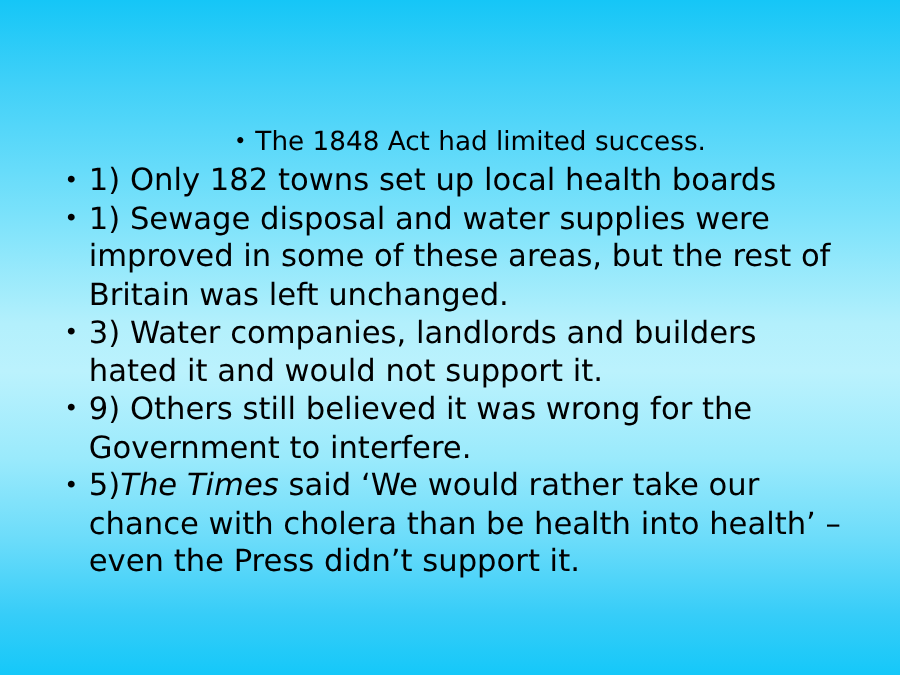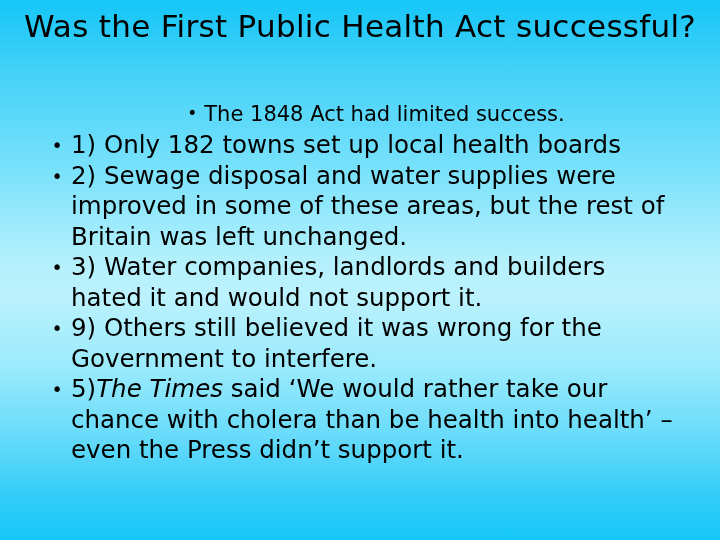--- a/index.html
+++ b/index.html
@@ -92,36 +92,35 @@
   }
   .bullet-row .bullet-text .em {
     font-style: italic;
   }
 </style>
 </head>
 <body>
 
 <div id="slide">
 
-  <div id="title">Was the First Public Health Act successful?</div>
 
   <div id="body-block">
 
     <div class="lead-line">
       <span class="lead-bullet">•</span><span class="lead-text">The 1848 Act had limited success.</span>
     </div>
 
     <div class="bullet-row">
       <span class="marker">•</span>
       <span class="bullet-text">1) Only 182 towns set up local health boards</span>
     </div>
 
     <div class="bullet-row">
       <span class="marker">•</span>
-      <span class="bullet-text">2) Sewage disposal and water supplies were improved in some of these areas, but the rest of Britain was left unchanged.</span>
+      <span class="bullet-text">1) Sewage disposal and water supplies were improved in some of these areas, but the rest of Britain was left unchanged.</span>
     </div>
 
     <div class="bullet-row">
       <span class="marker">•</span>
       <span class="bullet-text">3) Water companies, landlords and builders hated it and would not support it.</span>
     </div>
 
     <div class="bullet-row">
       <span class="marker">•</span>
       <span class="bullet-text">9) Others still believed it was wrong for the Government to interfere.</span>

